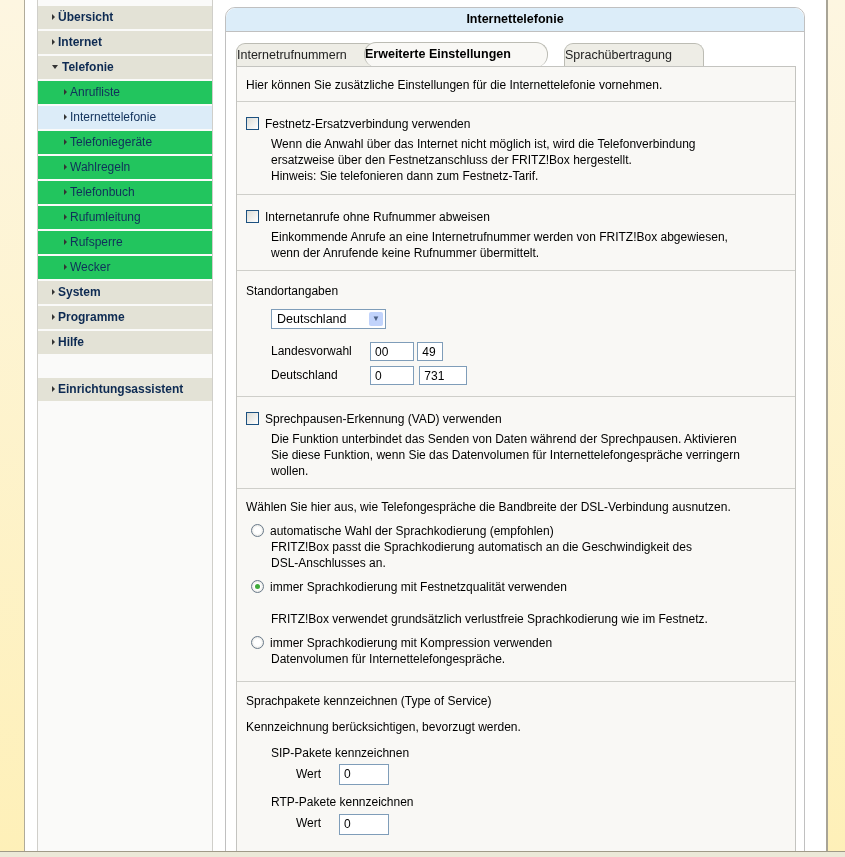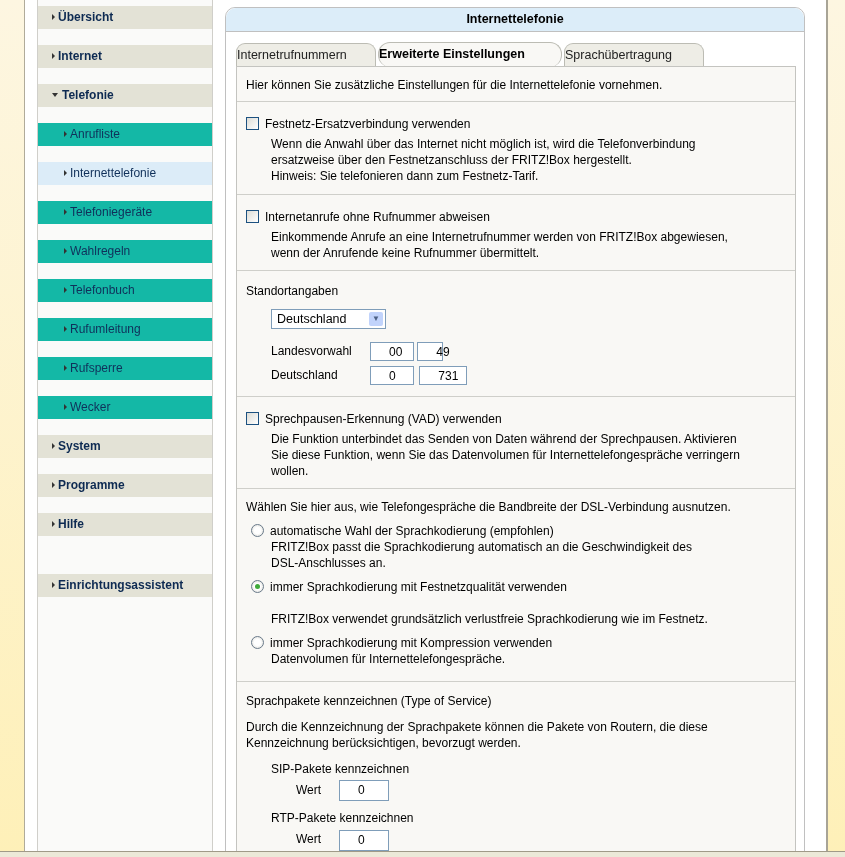--- a/index.html
+++ b/index.html
@@ -7,23 +7,23 @@
     width:845px; height:857px; overflow:hidden; position:relative;
     background: linear-gradient(to bottom, #fdf6e1 0%, #fef0b8 100%);
     font-family: "Liberation Sans", sans-serif; font-size:12px; color:#000;
   }
   .bottom-bar { position:absolute; left:0; right:0; top:851px; height:6px; background:#ece9d8; border-top:1px solid #a09a88; }
   .page { position:absolute; left:24px; top:0; width:801px; height:851px; background:#fff;
     border-left:1px solid #b0ab9a; border-right:2px solid #a8a496; }
   
   .sidebar { position:absolute; left:37px; top:0; width:174px; height:851px; background:#fafaf9;
     border-left:1px solid #d0cfca; border-right:1px solid #d0cfca; }
-  .nav-item { display:block; height:23px; line-height:23px; margin-bottom:16px; background:#e3e2d6; color:#0d2a52;
+  .nav-item { display:block; height:23px; line-height:23px; margin-bottom:2px; background:#e3e2d6; color:#0d2a52;
     font-weight:bold; font-size:12px; padding-left:14px; cursor:pointer; white-space:nowrap; }
-  .nav-item.sub { background:#14b8a6; font-weight:normal; color:#10305a; padding-left:26px; }
+  .nav-item.sub { background:#22c55e; font-weight:normal; color:#10305a; padding-left:26px; }
   .nav-item.active { background:#dcecf8; }
   .nav-item .arr { display:inline-block; width:0; height:0; border-top:3px solid transparent; border-bottom:3px solid transparent;
     border-left:3px solid #333; margin-right:3px; vertical-align:1px; }
   .nav-item .arr.down { border-left:3px solid transparent; border-right:3px solid transparent; border-top:4px solid #333; border-bottom:0; margin-right:4px; vertical-align:2px; }
   .spacer { height:22px; }
   .top-pad { height:6px; }
   
   .panel { position:absolute; left:225px; top:7px; width:578px; height:850px; border:1px solid #c0c0c0; border-radius:10px 10px 0 0;
     background:#fff; }
   .panel-title { height:23px; line-height:23px; text-align:center; font-weight:bold; font-size:12.5px; color:#000;
@@ -32,21 +32,21 @@
   .tab { position:absolute; top:0; height:22px; line-height:22px; text-align:left; background:#eeede6; border:1px solid #bcbcb4;
     border-bottom:none; border-radius:9px 9px 0 0; font-size:12.5px; cursor:pointer; white-space:nowrap; color:#222; }
   .tab.active { background:#f9f8f5; font-weight:bold; height:24px; top:-1px; color:#000; }
   .content { position:absolute; left:10px; top:58px; width:558px; height:792px; background:#f9f8f5; border:1px solid #c4c4c0; border-bottom:none; }
   .section { border-bottom:1px solid #cfcfca; padding:0 9px; position:relative; }
   .line { height:16px; line-height:16px; white-space:nowrap; }
   .chk { display:inline-block; width:11px; height:11px; border:1px solid #1c5180; background:linear-gradient(135deg,#dcdcd6,#fff); vertical-align:-2px; margin-right:6px; cursor:pointer; }
   .radio { display:inline-block; width:11px; height:11px; border:1px solid #6a7a8a; border-radius:50%; background:radial-gradient(circle,#fff 40%,#d8d8d2 100%); vertical-align:-2px; margin-right:6px; position:relative; cursor:pointer; }
   .radio.on::after { content:""; position:absolute; left:3px; top:3px; width:5px; height:5px; border-radius:50%; background:#3faa3a; }
   .indent { padding-left:25px; }
-  .input { display:inline-block; height:19px; line-height:19px; border:1px solid #7f9db9; background:#fff; padding-left:18px; box-sizing:border-box; vertical-align:middle; cursor:text; }
+  .input { display:inline-block; height:19px; line-height:19px; border:1px solid #7f9db9; background:#fff; padding-left:4px; box-sizing:border-box; vertical-align:middle; cursor:text; }
   .select { position:absolute; left:34px; width:115px; height:20px; border:1px solid #7f9db9; background:#fff; box-sizing:border-box; cursor:pointer; }
   .select span.val { position:absolute; left:5px; top:2px; font-size:12.5px; }
   .select .btn { position:absolute; right:2px; top:2px; width:14px; height:14px; background:#c1d3fb; border-radius:2px; text-align:center; font-size:8px; line-height:14px; color:#4d6185; }
 </style>
 </head>
 <body>
 
 <div class="page"></div>
 
 <nav class="sidebar">
@@ -67,21 +67,21 @@
   <a class="nav-item"><span class="arr"></span><span>Hilfe</span></a>
   <div class="spacer"></div>
   <a class="nav-item"><span class="arr"></span><span>Einrichtungsassistent</span></a>
 </nav>
 
 <section class="panel">
   <div class="panel-title">Internettelefonie</div>
 
   <div class="tabs">
     <div class="tab" style="left:0; width:138px;">Internetrufnummern</div>
-    <div class="tab active" style="left:142px; width:182px;border-radius:12px;">Erweiterte Einstellungen</div>
+    <div class="tab active" style="left:128px; width:182px;border-radius:12px;">Erweiterte Einstellungen</div>
     <div class="tab" style="left:328px; width:138px;">Sprachübertragung</div>
   </div>
 
   <div class="content">
 
     <div class="section" style="height:34px;">
       <div class="line" style="padding-top:10px;">Hier können Sie zusätzliche Einstellungen für die Internettelefonie vornehmen.</div>
     </div>
 
     <div class="section" style="height:92px;">
@@ -145,21 +145,20 @@
       </div>
       <div style="padding-top:8px; padding-left:5px;">
         <div class="line"><span class="radio"></span><span>immer Sprachkodierung mit Kompression verwenden</span></div>
         <div class="line" style="padding-left:20px;">Datenvolumen für Internettelefongespräche.</div>
       </div>
     </div>
 
     <div class="section" style="border-bottom:none;">
       <div class="line" style="padding-top:11px;">Sprachpakete kennzeichnen (Type of Service)</div>
       <div style="padding-top:10px;">
-        <div class="line">Durch die Kennzeichnung der Sprachpakete können die Pakete von Routern, die diese</div>
         <div class="line">Kennzeichnung berücksichtigen, bevorzugt werden.</div>
       </div>
       <div class="line" style="padding-top:10px; padding-left:25px;">SIP-Pakete kennzeichnen</div>
       <div style="padding-left:50px; padding-top:3px; line-height:21px;">
         <span style="display:inline-block; width:43px;">Wert</span><span class="input" style="width:50px; height:21px;">0</span>
       </div>
       <div class="line" style="padding-top:9px; padding-left:25px;">RTP-Pakete kennzeichnen</div>
       <div style="padding-left:50px; padding-top:3px; line-height:21px;">
         <span style="display:inline-block; width:43px;">Wert</span><span class="input" style="width:50px; height:21px;">0</span>
       </div>

